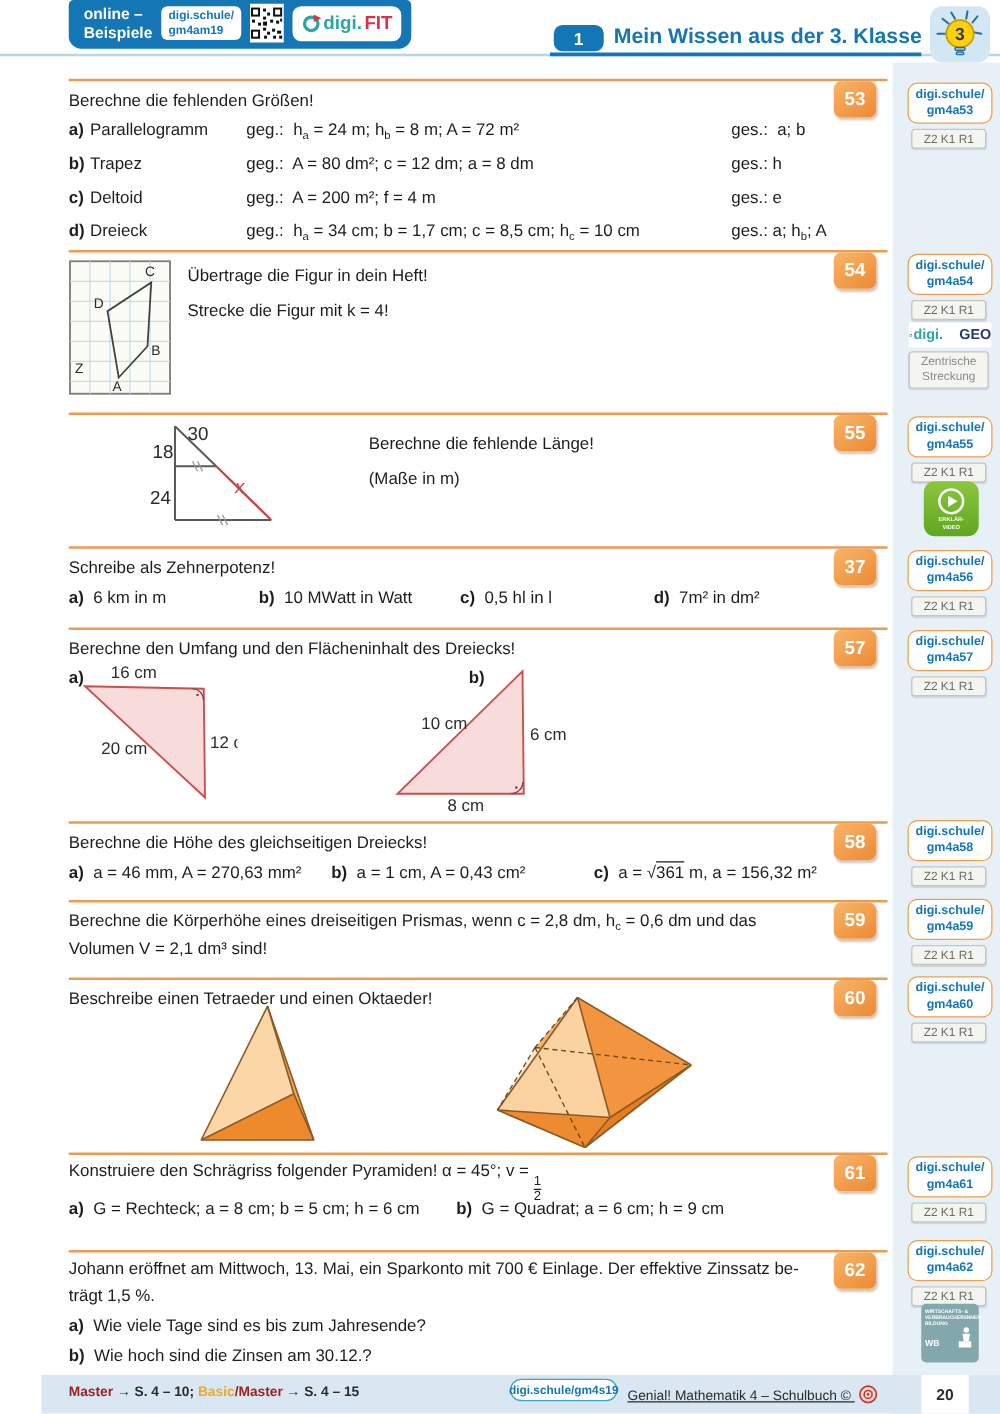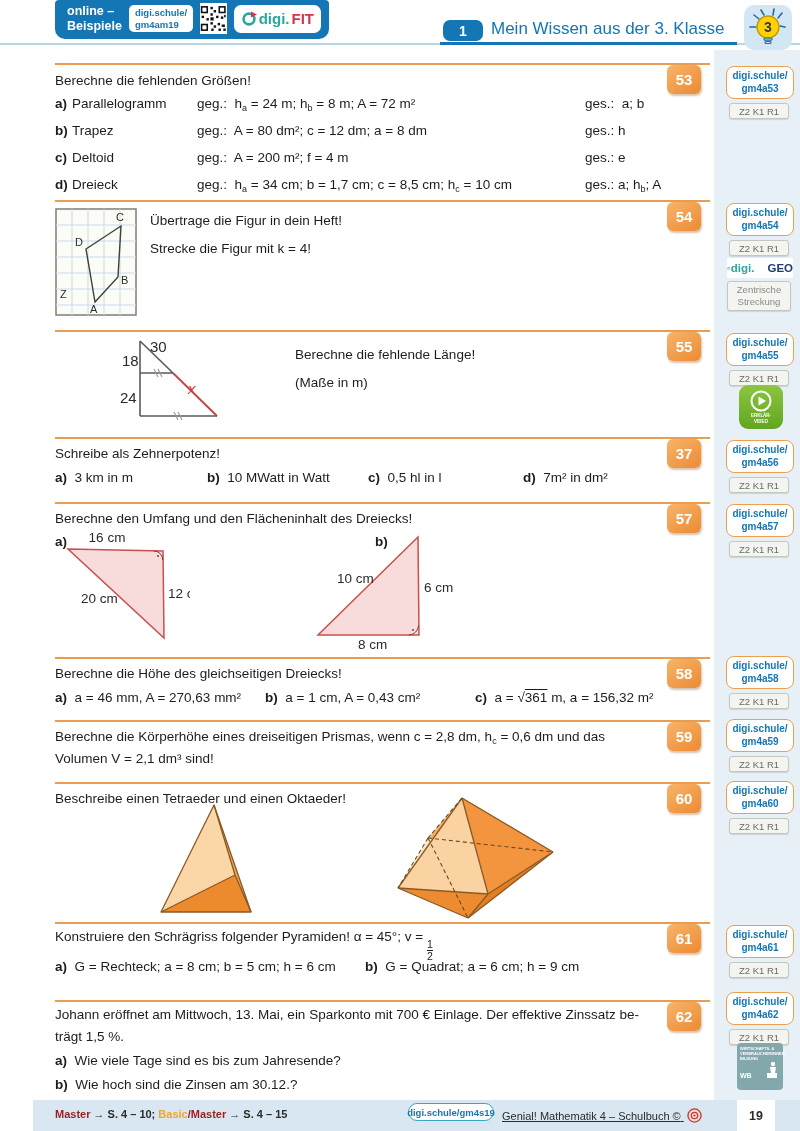--- a/index.html
+++ b/index.html
@@ -16,21 +16,21 @@
   .hdr-online { color:#fff; font-weight:bold; font-size:12.5px; line-height:1.15; }
   .hdr-linkbox { background:#fff; border-radius:5px; padding:2px 6px; color:#1576b5;
                  font-weight:bold; font-size:9.5px; line-height:1.2; text-align:left; }
   .hdr-fitbox { background:#fff; border-radius:7px; padding:2px 7px; display:flex; align-items:center; gap:2px; height:28px; }
   .brand-digi { color:#2aa79e; font-weight:bold; font-size:15px; }
   .brand-fit  { color:#d5344a; font-weight:bold; font-size:15px; }
   .hdr-line-light { left:0; top:43px; width:800px; height:2px; background:#b9d6e6; }
   .hdr-line-blue  { left:440px; top:42px; width:297px; height:3px; background:#1576b5; }
   .ch-badge { left:443px; top:20px; width:40px; height:21px; background:#1576b5; border-radius:7px;
               color:#fff; font-weight:bold; font-size:14px; display:flex; align-items:center; justify-content:center; }
-  .ch-title { left:491px; top:19px; color:#1576b5; font-weight:normal; font-size:17px; }
+  .ch-title { left:491px; top:19px; color:#1576b5; font-weight:bold; font-size:17px; }
   .bulb { left:744px; top:5px; width:48px; height:45px; background:#d3e6f4; border-radius:10px; }
 
   
   .rule { position:absolute; left:55px; width:655px; height:2px; background:#ea9c51; }
   .numbadge { position:absolute; left:667px; width:34px; height:29px; border-radius:6px;
               background:linear-gradient(145deg,#f8b469,#ec8a33); color:#fff; font-weight:bold; font-size:15px;
               display:flex; align-items:center; justify-content:center; box-shadow:1px 2px 2px rgba(120,60,0,.3); }
   sub { font-size:9px; vertical-align:-3px; }
   .ovl { text-decoration:overline; }
   .frac { display:inline-flex; flex-direction:column; text-align:center; vertical-align:-7px;
@@ -236,21 +236,21 @@
       </g>
     </svg>
     <div class="abs txt" style="left:295px;top:346px">Berechne die fehlende Länge!</div>
     <div class="abs txt" style="left:295px;top:374px">(Maße in m)</div>
   </div>
 
   <div>
     <div class="rule" style="top:437px"></div>
     <div class="numbadge" style="top:439px">37</div>
     <div class="abs txt" style="left:55px;top:445px">Schreibe als Zehnerpotenz!</div>
-    <div class="abs txt" style="left:55px;top:469px"><span class="lbl">a)</span>&nbsp; <span>3 km in m</span></div>
+    <div class="abs txt" style="left:55px;top:469px"><span class="lbl">a)</span>&nbsp; <span>6 km in m</span></div>
     <div class="abs txt" style="left:207px;top:469px"><span class="lbl">b)</span>&nbsp; <span>10 MWatt in Watt</span></div>
     <div class="abs txt" style="left:368px;top:469px"><span class="lbl">c)</span>&nbsp; <span>0,5 hl in l</span></div>
     <div class="abs txt" style="left:523px;top:469px"><span class="lbl">d)</span>&nbsp; <span>7m² in dm²</span></div>
   </div>
 
   <div>
     <div class="rule" style="top:502px"></div>
     <div class="numbadge" style="top:504px">57</div>
     <div class="abs txt" style="left:55px;top:510px">Berechne den Umfang und den Flächeninhalt des Dreiecks!</div>
     <div class="abs txt lbl" style="left:55px;top:533px">a)</div>
@@ -452,15 +452,15 @@
   <div class="abs f-left"><b class="c-red">Master</b> → S. 4 – 10; <b class="c-orange">Basic</b><b class="c-red">/Master</b> → S. 4 – 15</div>
   <div class="abs f-link">digi.schule/gm4s19</div>
   <div class="abs f-book">
     <span>Genial! Mathematik 4 – Schulbuch ©</span>
     <svg width="15" height="15" viewBox="0 0 16 16" style="vertical-align:-3px;margin-left:3px">
       <circle cx="8" cy="8" r="7" fill="#f3d9d6" stroke="#bf3a30" stroke-width="1.4"></circle>
       <circle cx="8" cy="8" r="3.4" fill="none" stroke="#bf3a30" stroke-width="1.3"></circle>
       <circle cx="8" cy="8" r="1.1" fill="#bf3a30"></circle>
     </svg>
   </div>
-  <div class="abs f-page-box">19</div>
+  <div class="abs f-page-box">20</div>
 
 </div>
 
 </body></html>

